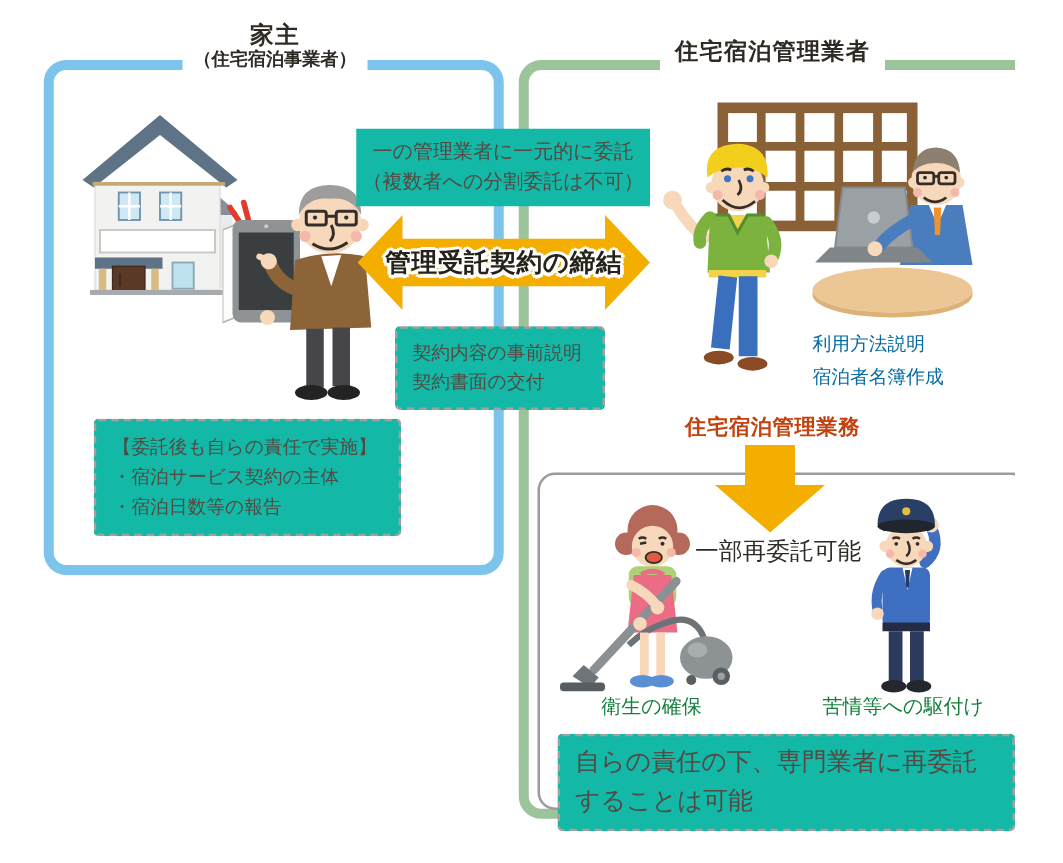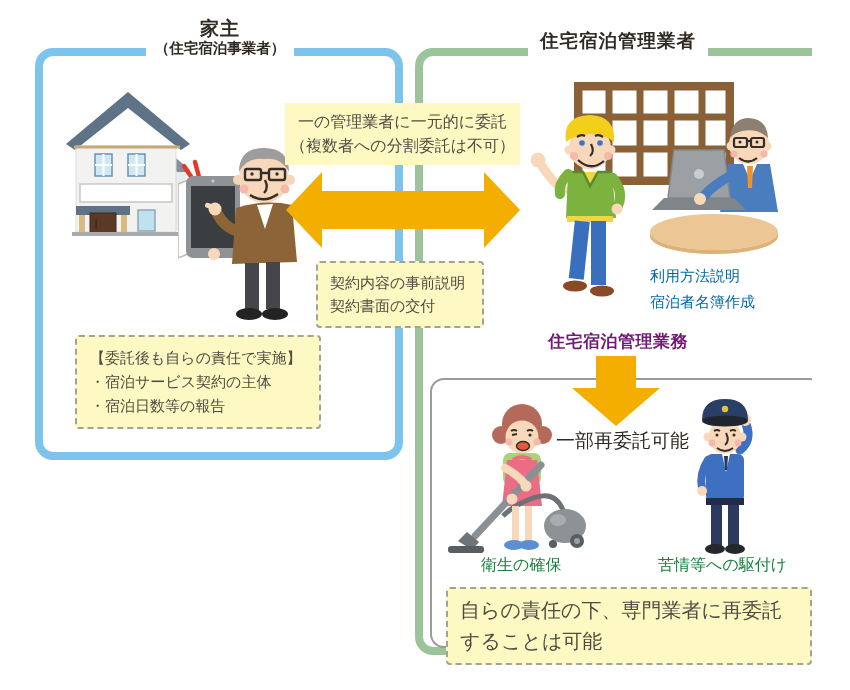--- a/index.html
+++ b/index.html
@@ -12,34 +12,34 @@
   .panel-manager { left:415px; top:48px; width:420px; height:607px; border:8px solid #9cc49a; z-index:1; }
 
   .panel-title { position:absolute; background:#ffffff; text-align:center; color:#2f2a24; font-weight:bold; z-index:6; line-height:1.15; }
   .owner-title   { left:146px; top:16px; width:148px; padding:2px 2px 4px; }
   .owner-title .l1 { font-size:19px; letter-spacing:1px; }
   .owner-title .l2 { font-size:14.5px; }
   .manager-title { left:528px; top:27px; padding:3px 12px 5px; font-size:18.5px; letter-spacing:1px; }
 
   .illus { position:absolute; }
 
-  .note-box { position:absolute; background:#fef9c3; color:#514b43; z-index:5; }
+  .note-box { position:absolute; background:#14b8a6; color:#514b43; z-index:5; }
   .note-top { left:285px; top:103px; width:235px; padding:7px 4px; text-align:center; font-size:16px; line-height:1.5; }
   .dashed { border:2px dashed #a3a19d; border-radius:4px; }
   .note-bottom { left:316px; top:261px; width:168px; padding:8px 12px; font-size:15px; line-height:1.55; }
   .duties-box { left:75px; top:335px; width:246px; padding:9px 13px; font-size:15px; line-height:1.6; z-index:4; }
   .duties-box .heading { }
   .sub-note { left:446px; top:587px; width:366px; padding:6px 12px; font-size:20px; line-height:1.55; z-index:4; }
 
   .arrow-h { left:286px; top:167px; width:234px; height:86px; z-index:7; }
   .arrow-h-label { position:absolute; left:286px; top:167px; width:234px; height:86px; display:flex; align-items:center; justify-content:center; z-index:8; font-size:20.5px; font-weight:900; color:#262219; letter-spacing:0.5px;
     text-shadow:-3px 0 0 #fff,3px 0 0 #fff,0 -3px 0 #fff,0 3px 0 #fff,-2px -2px 0 #fff,2px -2px 0 #fff,-2px 2px 0 #fff,2px 2px 0 #fff; }
 
   .onsite-tasks { position:absolute; left:650px; top:263px; font-size:15px; line-height:1.7; color:#0369a1; z-index:3; }
-  .flow-label { position:absolute; left:548px; top:330px; font-size:17px; font-weight:bold; color:#701a75; z-index:3; letter-spacing:0.5px; }
+  .flow-label { position:absolute; left:548px; top:330px; font-size:17px; font-weight:bold; color:#c2410c; z-index:3; letter-spacing:0.5px; }
   .arrow-down { left:572px; top:356px; width:88px; height:70px; z-index:5; }
 
   .subcontract-box { position:absolute; left:430px; top:378px; width:393px; height:270px; border:2px solid #9b9b9b; border-radius:14px; z-index:2; }
   .subcontract-heading { position:absolute; left:556px; top:428px; font-size:19px; font-weight:400; color:#2e2a24; z-index:6;
     text-shadow:-2px 0 0 #fff,2px 0 0 #fff,0 -2px 0 #fff,0 2px 0 #fff; }
   .caption { position:absolute; font-size:16px; color:#15803d; z-index:5; }
   .caption-left  { left:481px; top:555px; }
   .caption-right { left:658px; top:555px; }
 
   svg { display:block; }
@@ -122,20 +122,21 @@
   </svg>
 
   <div class="note-box note-top">
     <div>一の管理業者に一元的に委託</div>
     <div>（複数者への分割委託は不可）</div>
   </div>
 
   <svg class="illus arrow-h" viewBox="0 0 234 86">
     <polygon points="0,43 36,5 36,24 198,24 198,5 234,43 198,81 198,62 36,62 36,81" fill="#f3ae00"></polygon>
   </svg>
+  <div class="arrow-h-label">管理受託契約の締結</div>
 
   <div class="note-box dashed note-bottom">
     <div>契約内容の事前説明</div>
     <div>契約書面の交付</div>
   </div>
 
   <div class="note-box dashed duties-box">
     <div class="heading">【委託後も自らの責任で実施】</div>
     <div>・宿泊サービス契約の主体</div>
     <div>・宿泊日数等の報告</div>

